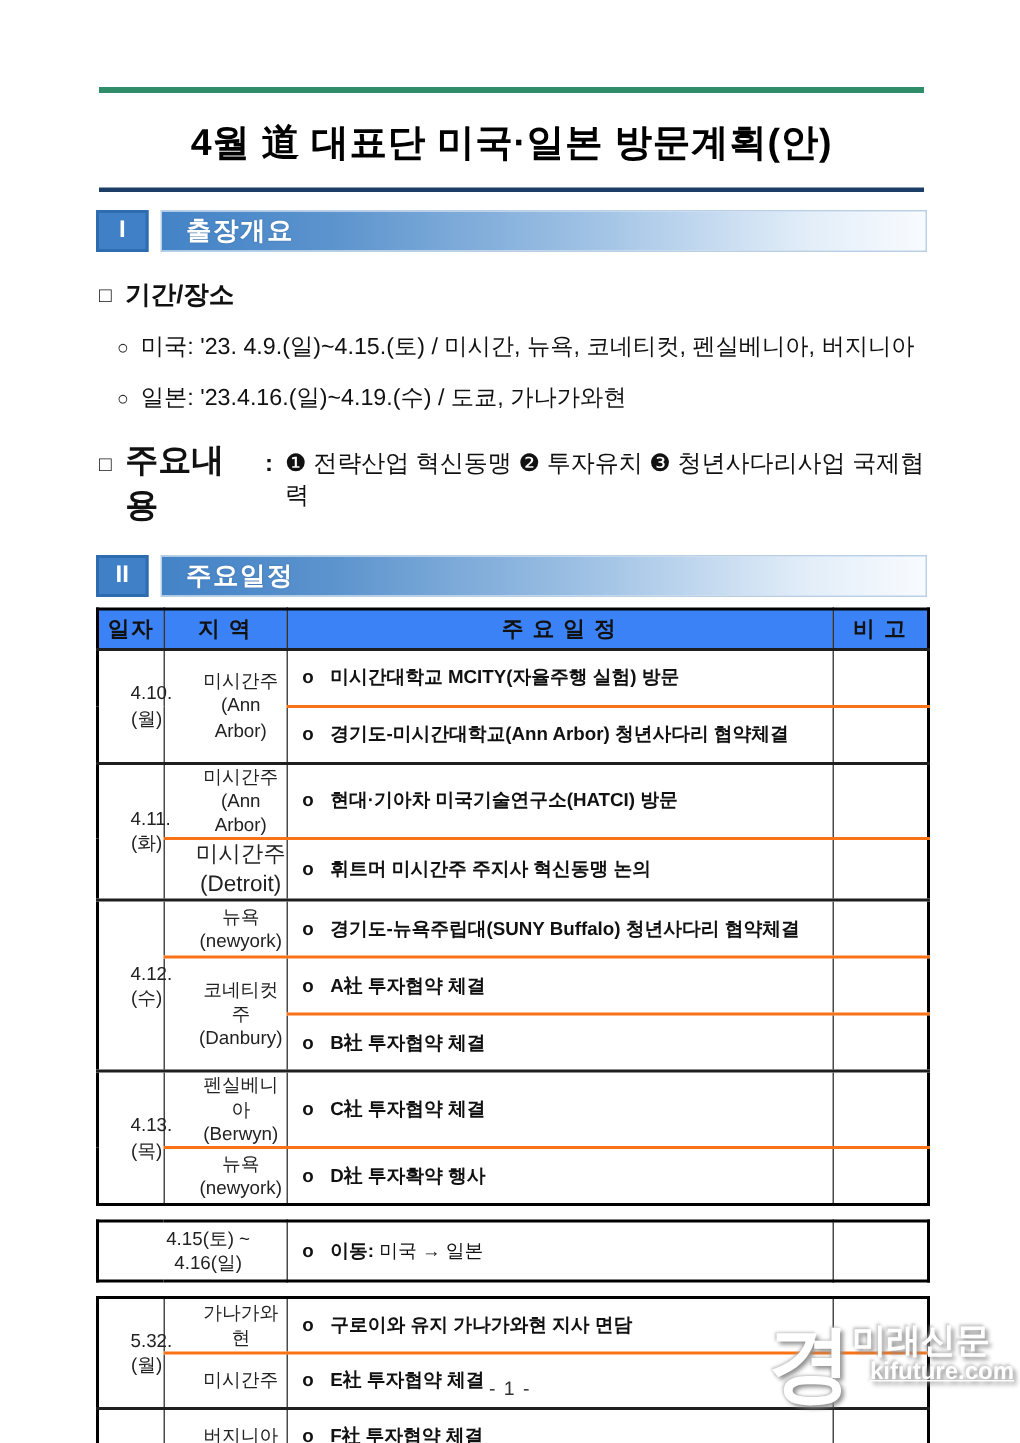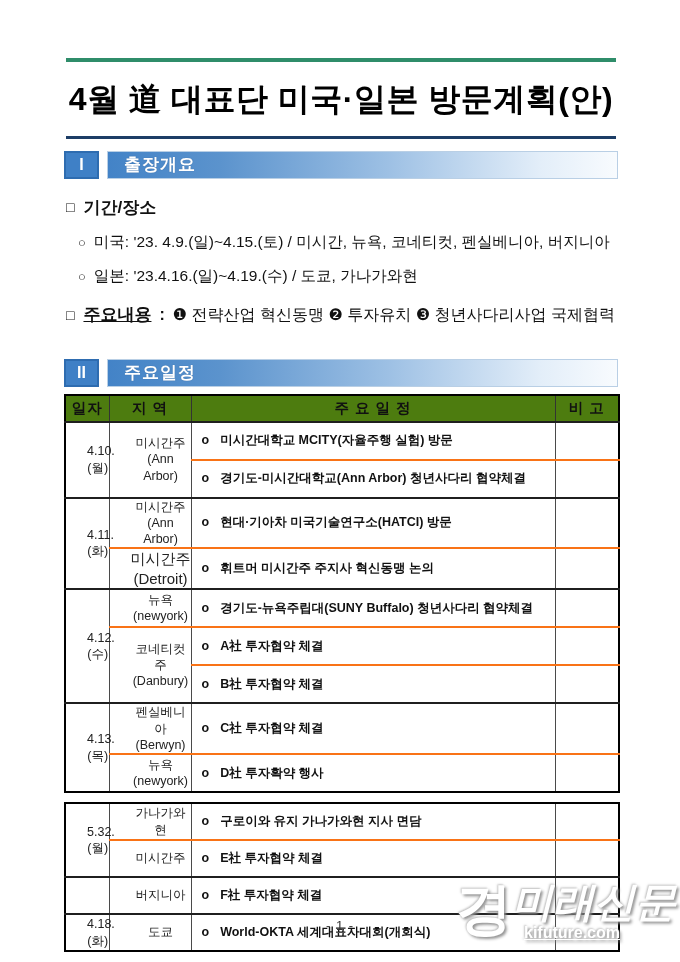--- a/index.html
+++ b/index.html
@@ -2,70 +2,70 @@
 <html><head>
 <meta charset="utf-8">
 <style>
   * { margin:0; padding:0; box-sizing:border-box; }
   html,body { width:680px; height:962px; background:#ffffff; overflow:hidden;
     font-family:"Liberation Sans","DejaVu Sans",sans-serif; color:#111; }
   .page { position:relative; width:680px; height:962px; padding:58px 62px 0 64px; }
 
   
   .rule-green { height:4px; background:#2f8d6a; margin:0 2px; }
-  .doc-title { text-align:center; font-size:32px; font-weight:bold; letter-spacing:0.5px;
+  .doc-title { text-align:center; font-size:25px; font-weight:bold; letter-spacing:0.5px;
     margin:16px 0 14px 0; color:#000; }
   .rule-navy { height:2.5px; background:#1c3d66; margin:0 2px; }
 
   
   .section-header { display:flex; align-items:stretch; height:28px; margin-top:12px; }
   .numeral-box { width:35px; background:#3f80c6; border:2px solid #2e6cb0; color:#fff;
     font-weight:bold; font-size:16px; display:flex; align-items:center; justify-content:center; }
   .section-bar { flex:1; margin-left:8px; border:1px solid #b9cfe5; color:#fff; font-weight:bold;
     font-size:17px; letter-spacing:1px; display:flex; align-items:center; padding-left:16px;
     background:linear-gradient(90deg,#4383c7 0%,#5b93cd 22%,#9dc0e4 55%,#e3eef9 85%,#f8fbfe 100%);
     text-shadow:0 0 1px rgba(40,80,130,.6); }
 
   
   .ov { margin-left:2px; }
   .line { display:flex; align-items:baseline; }
   .line-heading { margin-top:17px; font-size:17px; font-weight:bold; }
   .line-heading .marker { font-size:14px; margin-right:9px; position:relative; top:-1px; }
   .line-bullet { margin:13px 0 0 12px; font-size:15.5px; }
   .line-bullet .marker { font-size:13px; margin-right:8px; font-weight:bold; }
   .line-content { margin-top:16px; font-size:16px; }
-  .line-content .label { font-weight:bold; font-size:17px;text-decoration:underline; }
+  .line-content .label { font-weight:bold; font-size:22px; }
   .line-content .sep { margin:0 8px; font-weight:bold; }
 
   
   table.sched { border-collapse:collapse; table-layout:fixed; width:554px; margin-top:7px;
     border:2px solid #000; }
   table.sched col.c-date { width:44px; } table.sched col.c-region { width:82px; }
   table.sched col.c-main { width:364px; } table.sched col.c-note { width:64px; }
-  table.sched th { background:#4d7c0f; border:1px solid #333; border-bottom:1.5px solid #333;
+  table.sched th { background:#3b82f6; border:1px solid #333; border-bottom:1.5px solid #333;
     font-size:14.5px; font-weight:bold; height:27px; letter-spacing:1px; }
   table.sched td { border:1px solid #4a4a4a; font-size:12.5px; vertical-align:middle; }
   table.t1 tbody tr { height:38px; } table.t3 tbody tr { height:37px; } table.t2 tr { height:40px; }
   tr.group td { border-top:2px solid #1f1f1f; }
   tr.sub td { border-top:2px solid #f97316; }
   td.date, td.region { text-align:center; white-space:pre-line; line-height:1.3; color:#222;padding-left:21px; }
   td.region.small { font-size:15px; }
   td.schedule { padding-left:10px; font-weight:bold; font-size:13.5px; white-space:nowrap; }
   td.schedule .mk { display:inline-block; margin-right:11px; font-weight:bold; }
   td.schedule .rest { font-weight:normal; }
 
   
   .footer { position:absolute; left:0; width:680px; top:918px; text-align:center;
     font-size:13px; letter-spacing:1px; color:#333; }
   .watermark { position:absolute; right:4px; top:882px; display:flex; align-items:flex-start;
     color:#fff; font-weight:bold;
     text-shadow:2px 2px 3px rgba(140,140,140,.95), -1px -1px 2px rgba(170,170,170,.7); }
   .wm-initial { font-size:56px; line-height:.95; letter-spacing:-2px; }
   .wm-right { display:flex; flex-direction:column; margin-left:2px; }
-  .wm-name { font-size:41px; line-height:1;font-style:italic; }
+  .wm-name { font-size:23px; line-height:1; }
   .wm-domain { font-size:16px; line-height:1.2; margin-left:12px;text-decoration:underline; }
 </style>
 </head>
 <body>
 
 <div class="page">
 
   <div class="rule-green"></div>
   <h1 class="doc-title">4월 道 대표단 미국·일본 방문계획(안)</h1>
   <div class="rule-navy"></div>
@@ -89,21 +89,21 @@
       <span>일본: '23.4.16.(일)~4.19.(수) / 도쿄, 가나가와현</span>
     </div>
     <div class="line line-content">
       <span class="marker" style="font-size:14px;margin-right:9px;">□</span>
       <span class="label">주요내용</span>
       <span class="sep">:</span>
       <span>❶ 전략산업 혁신동맹 ❷ 투자유치 ❸ 청년사다리사업 국제협력</span>
     </div>
   </div>
 
-  <div class="section-header" style="margin-top:33px;">
+  <div class="section-header" style="margin-top:18px;">
     <span class="numeral-box">II</span>
     <span class="section-bar">주요일정</span>
   </div>
 
   <table class="sched t1">
     <colgroup>
         <col class="c-date">
         <col class="c-region">
         <col class="c-main">
         <col class="c-note">
@@ -170,20 +170,35 @@
       </tr>
       <tr class="sub">
         <td class="region">뉴욕
 (newyork)</td>
         <td class="schedule"><span class="mk">o</span><span>D社 투자확약 행사</span></td>
         <td class="note"></td>
       </tr>
     </tbody>
   </table>
 
+  <table class="sched t2" style="margin-top:9px;">
+    <colgroup>
+        <col class="c-date">
+        <col class="c-region">
+        <col class="c-main">
+        <col class="c-note">
+      </colgroup>
+    <tbody>
+      <tr>
+        <td class="date" colspan="2">4.15(토) ~ 4.16(일)</td>
+        <td class="schedule"><span class="mk">o</span><span>이동:</span><span class="rest"> 미국 → 일본</span></td>
+        <td class="note"></td>
+      </tr>
+    </tbody>
+  </table>
 
   <table class="sched t3" style="margin-top:9px;">
     <colgroup>
         <col class="c-date">
         <col class="c-region">
         <col class="c-main">
         <col class="c-note">
       </colgroup>
     <tbody>
       <tr>

